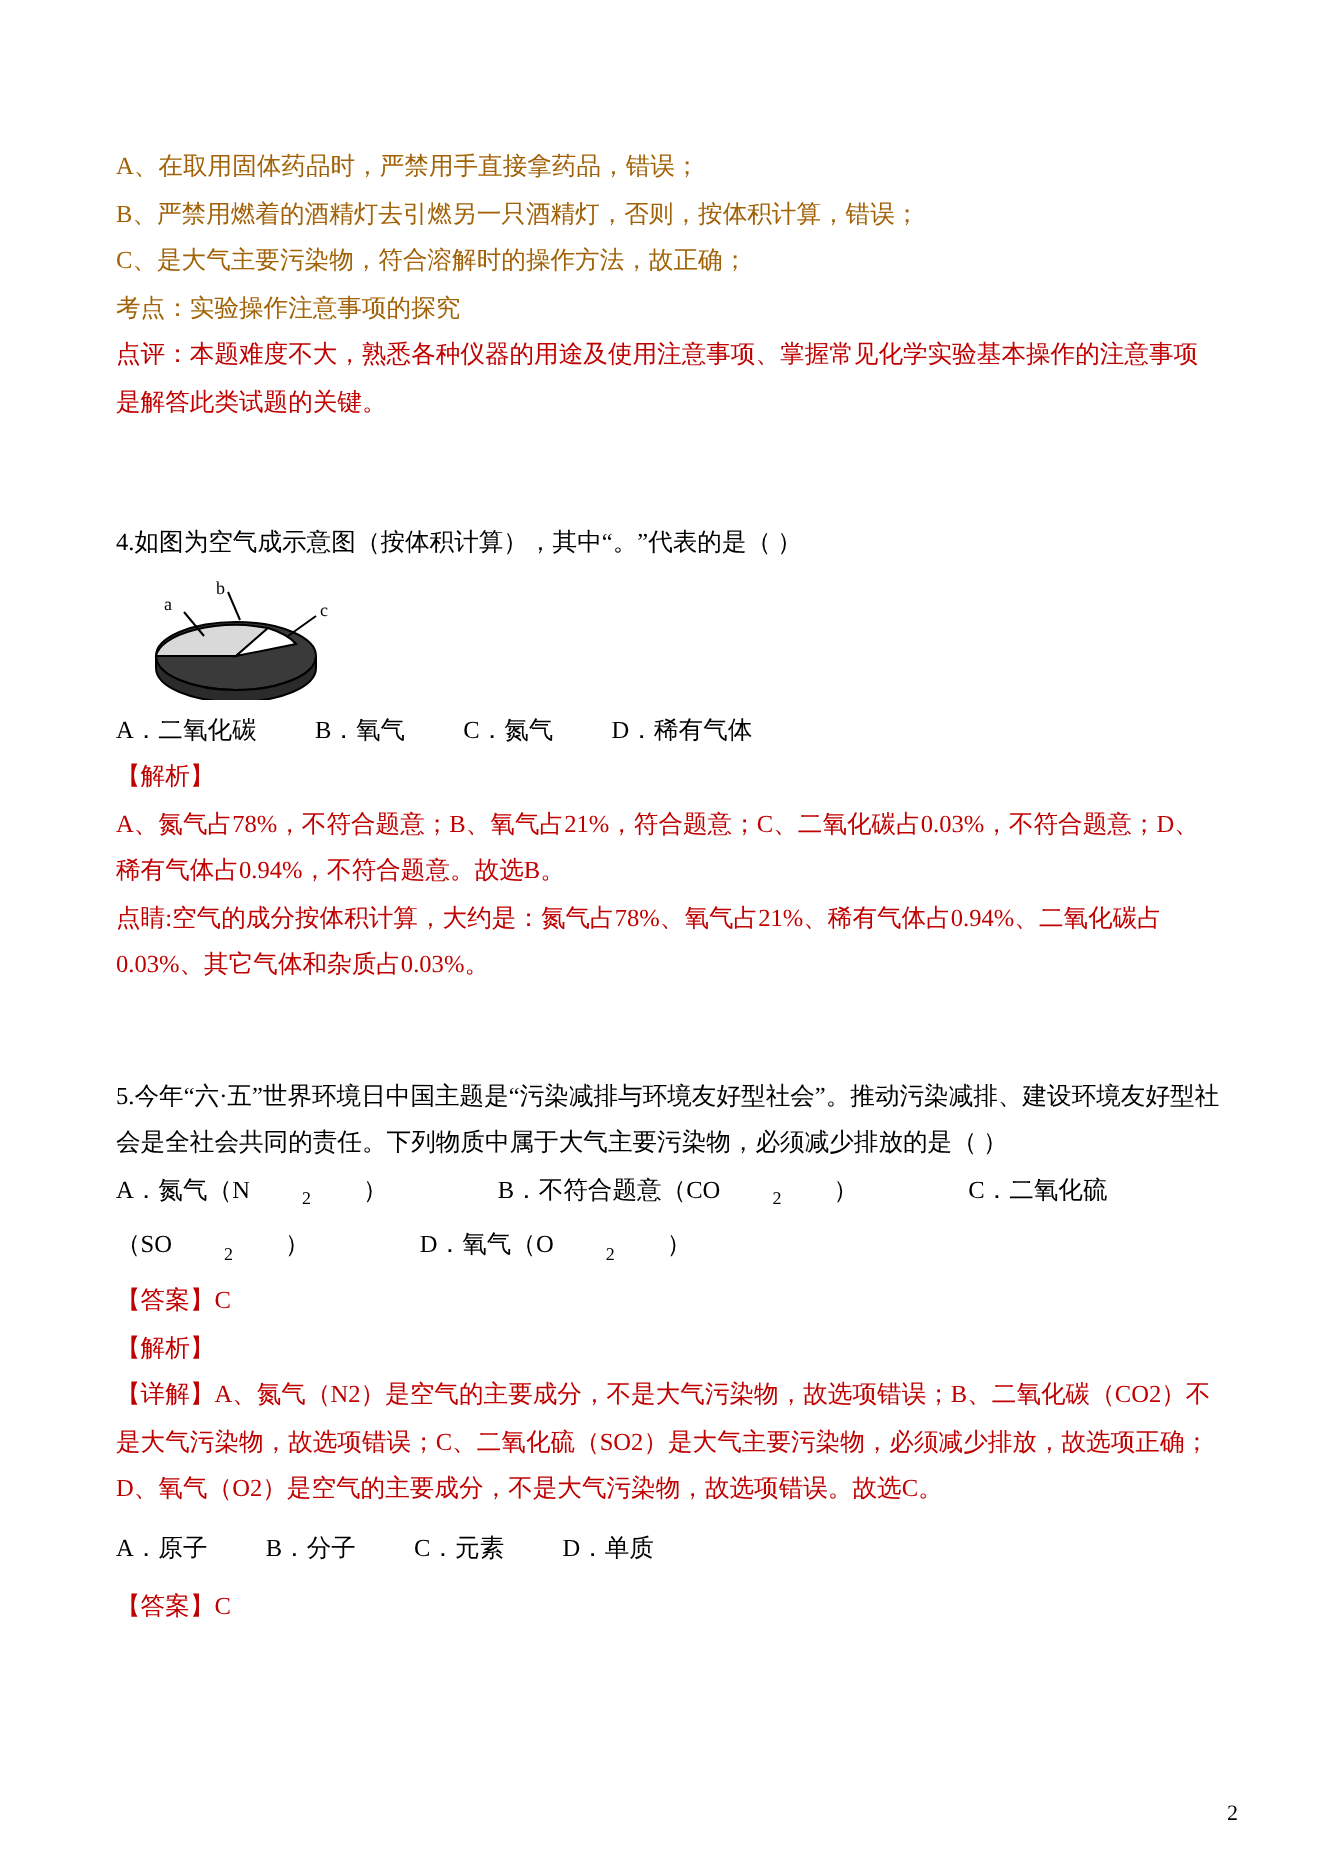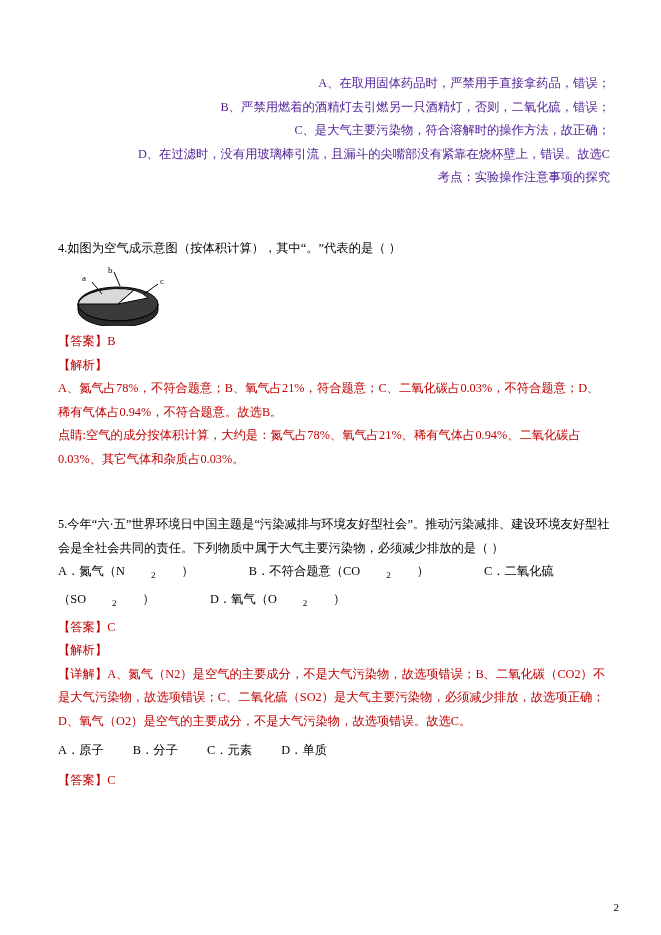--- a/index.html
+++ b/index.html
@@ -24,23 +24,22 @@
   }
   .content {
     position: absolute;
     left: 58px;
     top: 72px;
     width: 552px;
   }
   .line {
     font-size: 12.3px;
     line-height: 23.5px;
-    color: #4c1d95;
+    color: #a16207;
     white-space: nowrap;
-    text-align: right;
   }
   .para {
     font-size: 12.3px;
     line-height: 23.5px;
     color: #c00000;
   }
   .gap-sm { height: 6px; }
   .gap-md { height: 11px; }
   .q-line {
     font-size: 12.3px;
@@ -78,46 +77,51 @@
     vertical-align: sub;
   }
 </style>
 </head>
 <body>
 
 <div class="page">
   <div class="content">
 
     <div class="line">A、在取用固体药品时，严禁用手直接拿药品，错误；</div>
-    <div class="line">B、严禁用燃着的酒精灯去引燃另一只酒精灯，否则，二氧化硫，错误；</div>
+    <div class="line">B、严禁用燃着的酒精灯去引燃另一只酒精灯，否则，按体积计算，错误；</div>
     <div class="line">C、是大气主要污染物，符合溶解时的操作方法，故正确；</div>
-    <div class="line">D、在过滤时，没有用玻璃棒引流，且漏斗的尖嘴部没有紧靠在烧杯壁上，错误。故选C</div>
     <div class="line">考点：实验操作注意事项的探究</div>
+    <div class="para">点评：本题难度不大，熟悉各种仪器的用途及使用注意事项、掌握常见化学实验基本操作的注意事项是解答此类试题的关键。</div>
 
     <div class="gap-md"></div>
 
     <div class="q-line">4.如图为空气成示意图（按体积计算），其中“。”代表的是（      ）</div>
 
     <div class="pie-wrap">
       <svg class="pie-svg" width="120" height="62" viewBox="0 0 120 62">
         <ellipse cx="56" cy="40" rx="40" ry="17" fill="#3a3a3a" stroke="#000" stroke-width="1"></ellipse>
         <path d="M56 40 L16 40 A40 17 0 0 1 72 26 Z" fill="#d9d9d9" stroke="#000" stroke-width="1"></path>
         <path d="M56 40 L72 26 A40 17 0 0 1 86 34 Z" fill="#ffffff" stroke="#000" stroke-width="1"></path>
         <path d="M16 40 A40 17 0 0 0 96 40 L96 46 A40 17 0 0 1 16 46 Z" fill="#2b2b2b" stroke="#000" stroke-width="1"></path>
         <line x1="30" y1="18" x2="40" y2="30" stroke="#000" stroke-width="1"></line>
         <line x1="52" y1="8" x2="58" y2="22" stroke="#000" stroke-width="1"></line>
         <line x1="96" y1="20" x2="82" y2="30" stroke="#000" stroke-width="1"></line>
         <text x="20" y="17" font-size="9" fill="#000" font-family="Liberation Serif, serif">a</text>
         <text x="46" y="9" font-size="9" fill="#000" font-family="Liberation Serif, serif">b</text>
         <text x="98" y="20" font-size="9" fill="#000" font-family="Liberation Serif, serif">c</text>
       </svg>
     </div>
 
+    <div class="opts">
+      <span>A．二氧化碳</span>
+      <span>B．氧气</span>
+      <span>C．氮气</span>
+      <span>D．稀有气体</span>
+    </div>
 
-    <div class="ans">【答案】B</div>
     <div class="ans">【解析】</div>
     <div class="para">A、氮气占78%，不符合题意；B、氧气占21%，符合题意；C、二氧化碳占0.03%，不符合题意；D、稀有气体占0.94%，不符合题意。故选B。</div>
     <div class="para">点睛:空气的成分按体积计算，大约是：氮气占78%、氧气占21%、稀有气体占0.94%、二氧化碳占0.03%、其它气体和杂质占0.03%。</div>
 
     <div class="gap-sm"></div>
 
     <div class="q-line" style="white-space:normal">5.今年“六·五”世界环境日中国主题是“污染减排与环境友好型社会”。推动污染减排、建设环境友好型社会是全社会共同的责任。下列物质中属于大气主要污染物，必须减少排放的是（        ）</div>
 
     <div class="opts">
       <span><span>A．氮气（N</span><span class="sub">2</span><span>）</span></span>

